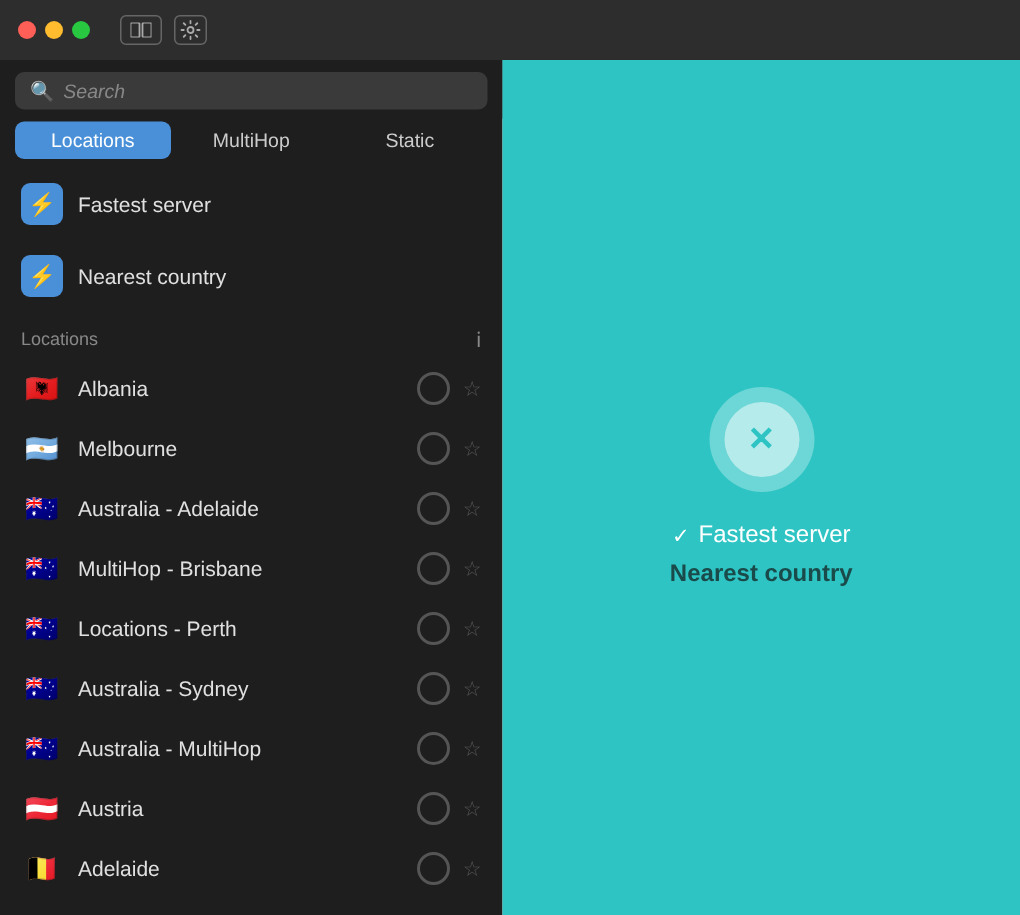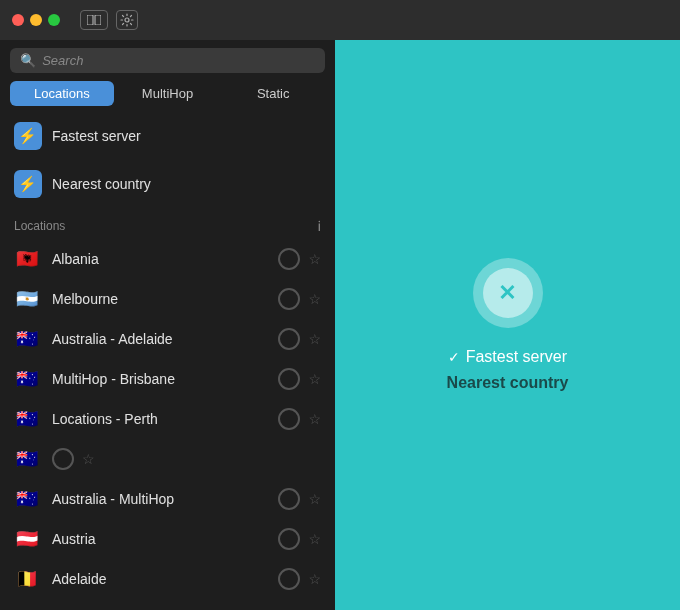--- a/index.html
+++ b/index.html
@@ -416,20 +416,21 @@
         <span class="flag">🇦🇺</span>
         <span class="location-name">Locations - Perth</span>
         <div class="location-controls">
           <div class="connect-btn"></div>
           <button class="star-btn">☆</button>
         </div>
       </div>
 
       <div class="location-item">
         <span class="flag">🇦🇺</span>
+        <span class="location-name">Australia - Sydney</span>
         <div class="location-controls">
           <div class="connect-btn"></div>
           <button class="star-btn">☆</button>
         </div>
       </div>
 
       <div class="location-item">
         <span class="flag">🇦🇺</span>
         <span class="location-name">Australia - MultiHop</span>
         <div class="location-controls">

